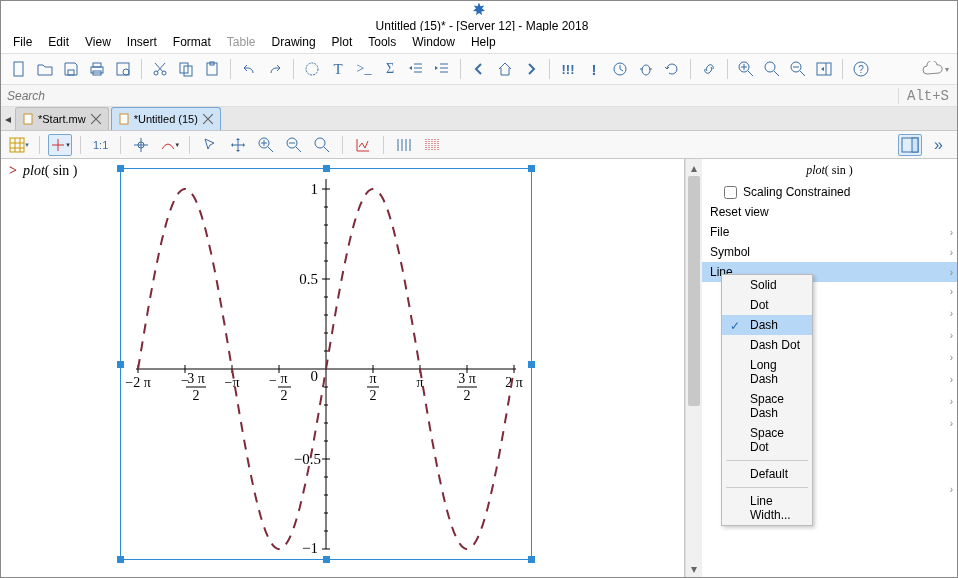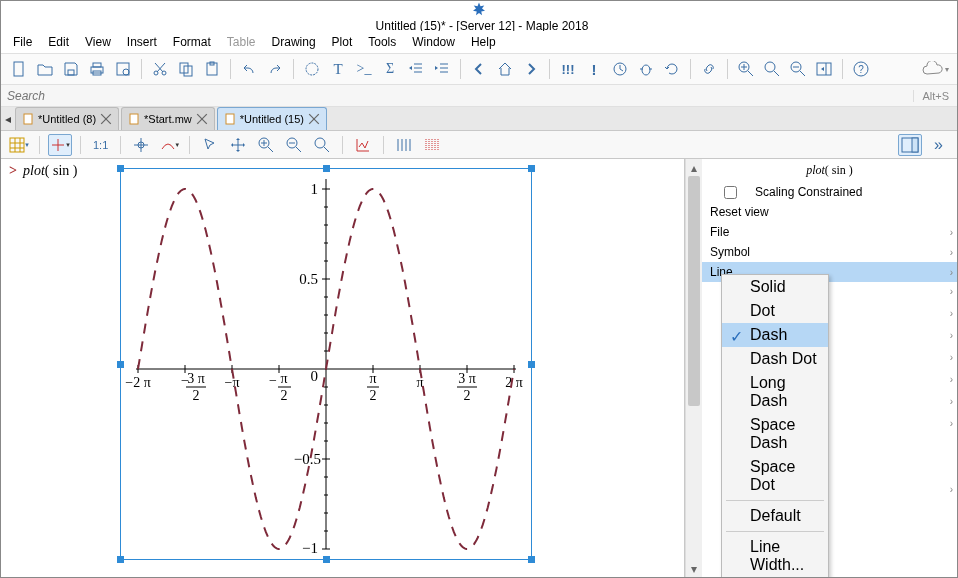--- a/index.html
+++ b/index.html
@@ -89,23 +89,24 @@
     border: none;
     background: transparent;
     padding: 0 6px;
     font-size: 12px;
     font-style: italic;
     color: #666;
     outline: none;
   }
   .searchbar .hint {
     padding: 0 8px;
-    font-size: 11px;
+    font-size: 14px;
     color: #888;
     border-left: 1px solid #ddd;
+    font-family: Liberation Mono, monospace;
   }
 
   
   .doctabs {
     display: flex;
     height: 24px;
     border-bottom: 1px solid #c8c8c8;
     background: #e8e8e8;
     align-items: stretch;
     padding-left: 14px;
@@ -239,42 +240,41 @@
     text-align:center;
     font-style:italic;
     font-family:"Times New Roman",serif;
     padding: 4px 0;
   }
   .sp-row, .sp-head {
     display:flex; align-items:center;
     padding: 3px 8px;
     cursor:pointer;
     position: relative;
-    gap: 12px;
   }
   .sp-head { font-weight:normal; }
   .sp-head .arrow, .sp-row .arrow {
     position:absolute; right:4px;
     color:#888; font-size:10px;
   }
   .sp-highlight { background:#b6d7f5;text-align:center; }
   .sp-row input[type=checkbox]{ margin:0 6px 0 14px; }
   .sp-row.checkrow { cursor: default; }
 
   
   .submenu {
     position:absolute;
     top: 115px;
     left: 19px;
-    width: 108px;
+    width: 92px;
     background:#f4f4f4;
     border:1px solid #bbb;
     box-shadow: 2px 2px 4px rgba(0,0,0,.2);
     z-index: 10;
-    font-size:16px;
+    font-size:12px;
   }
   .submenu .smitem {
     display:flex; align-items:center;
     padding: 3px 6px 3px 28px;
     position:relative;
     cursor:pointer;
   }
   .submenu .smitem.selected { background:#b6d7f5; }
   .submenu .smitem .check {
     position:absolute; left:8px; top:4px;
@@ -503,34 +503,20 @@
     </div>
 </div>
 
 <div class="searchbar">
   <input type="text" placeholder="Search" style="">
   <span class="hint">Alt+S</span>
 </div>
 
 <div class="doctabs">
   <div class="navarrow">◂</div>
-  <div class="dtab">
-    <span class="doc-icon">
-        <svg viewBox="0 0 12 12">
-          <rect x="2" y="1" width="8" height="10" fill="#fff" stroke="currentColor"></rect>
-        </svg>
-      </span>
-    <span>*Untitled (8)</span>
-    <span class="close">
-        <svg viewBox="0 0 10 10">
-          <line x1="1" y1="1" x2="9" y2="9" stroke="currentColor"></line>
-          <line x1="9" y1="1" x2="1" y2="9" stroke="currentColor"></line>
-        </svg>
-      </span>
-  </div>
   <div class="dtab">
     <span class="doc-icon">
         <svg viewBox="0 0 12 12">
           <rect x="2" y="1" width="8" height="10" fill="#fff" stroke="currentColor"></rect>
         </svg>
       </span>
     <span>*Start.mw</span>
     <span class="close">
         <svg viewBox="0 0 10 10">
           <line x1="1" y1="1" x2="9" y2="9" stroke="currentColor"></line>

